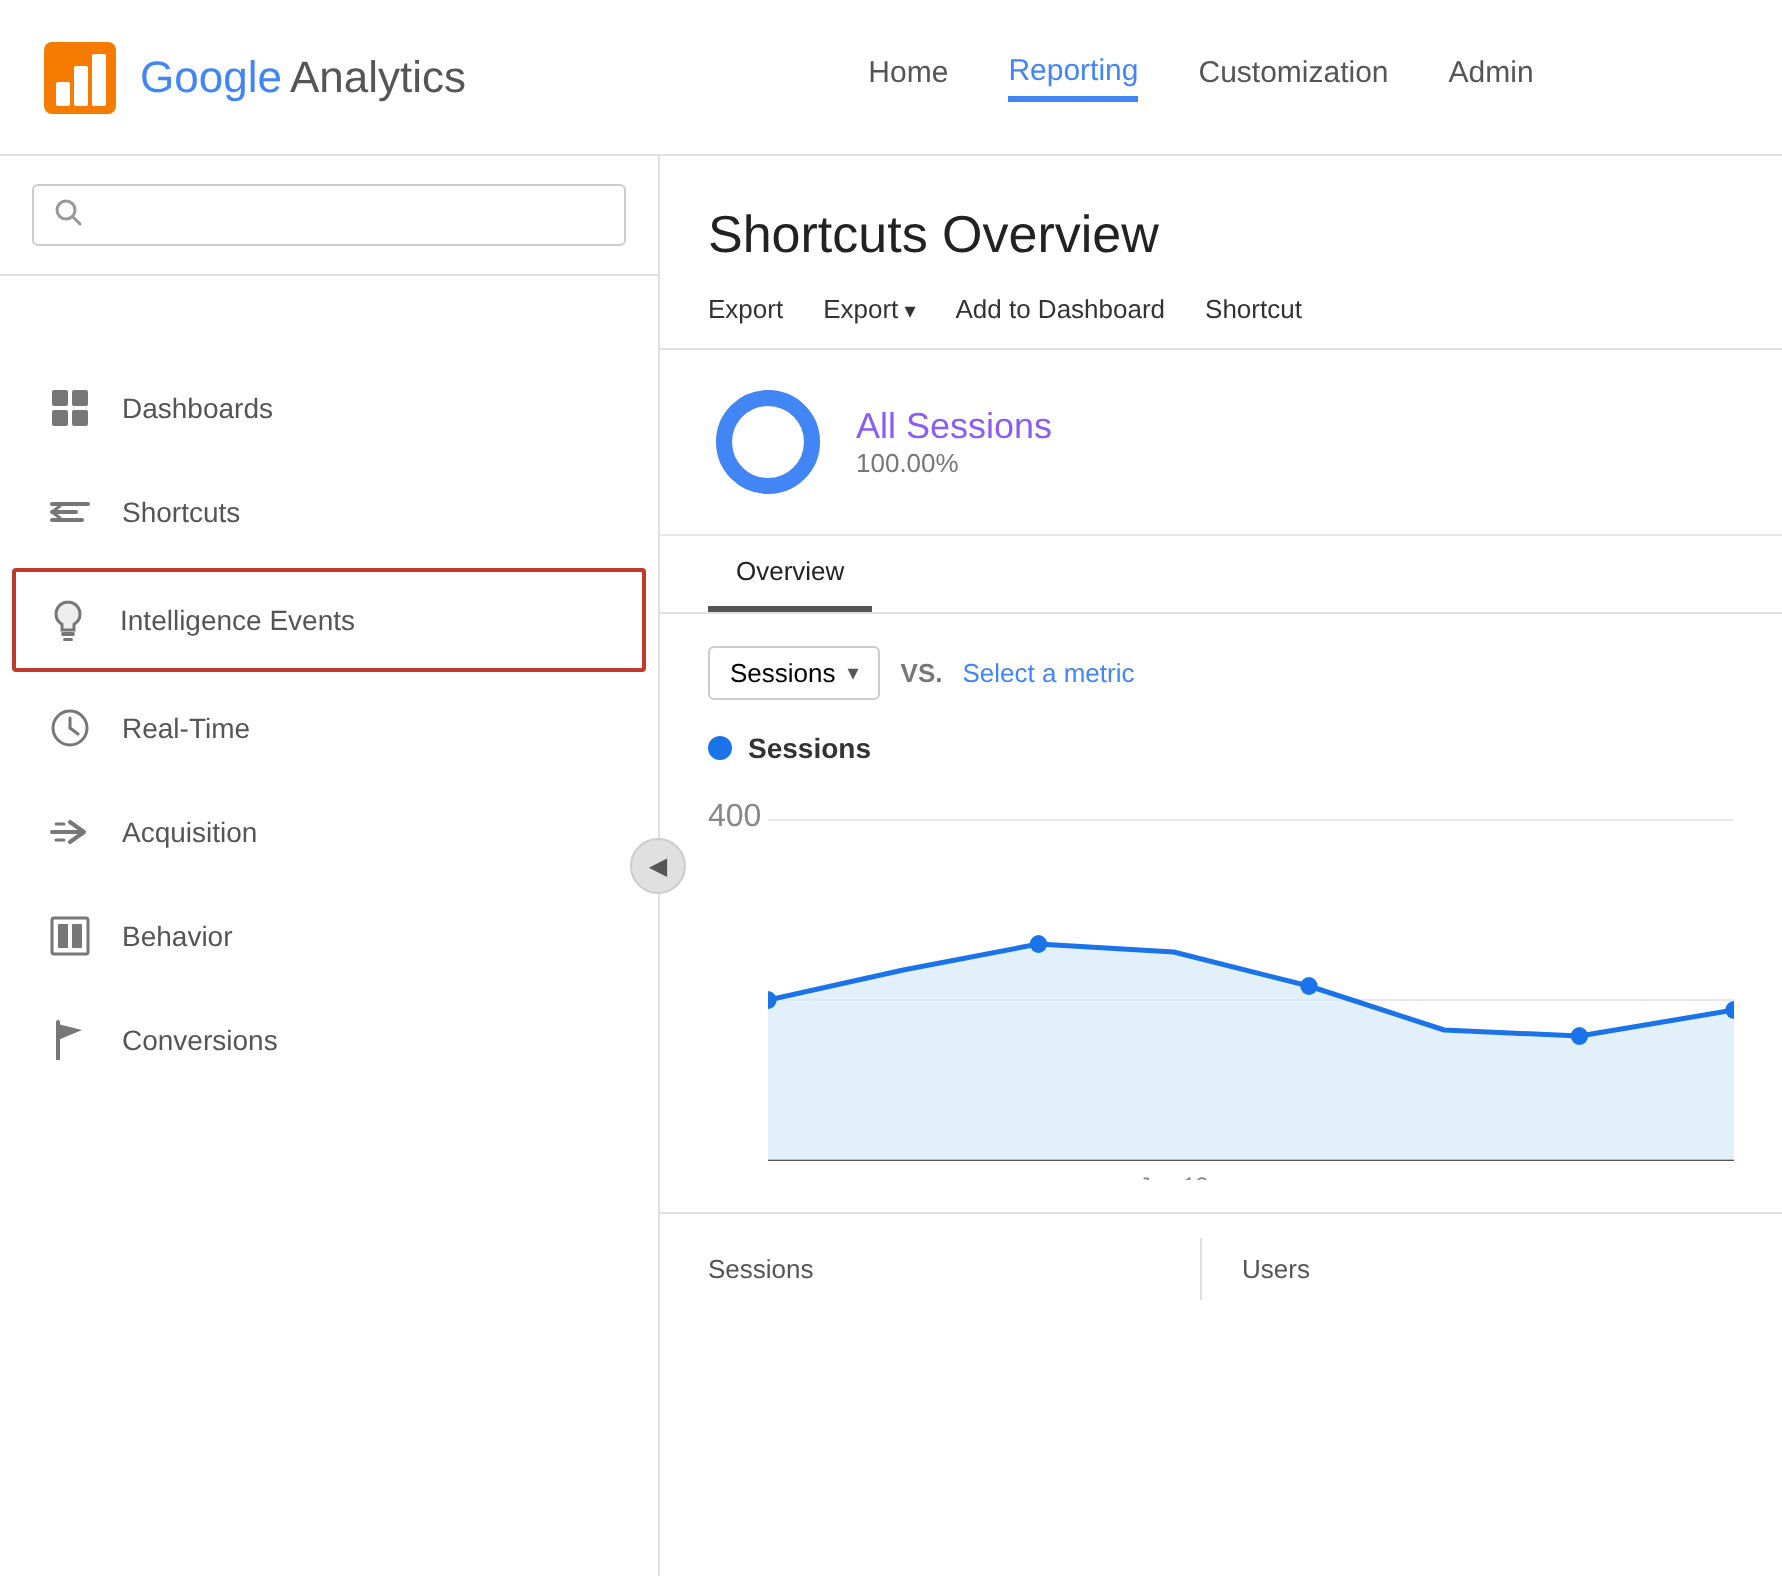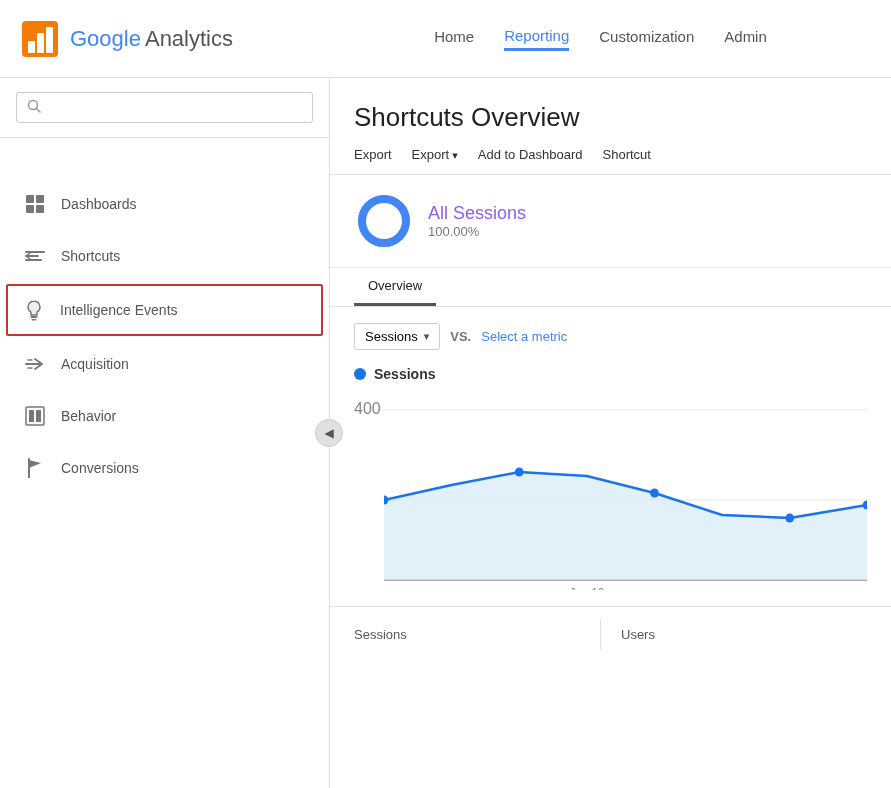--- a/index.html
+++ b/index.html
@@ -362,20 +362,30 @@
         <div class="sidebar-icon">
           <svg width="20" height="22" viewBox="0 0 20 22" fill="none">
             <path d="M10 2C6.7 2 4 4.7 4 8c0 2.2 1.2 4.1 3 5.2V16h6v-2.8c1.8-1.1 3-3 3-5.2 0-3.3-2.7-6-6-6z" stroke="#777" stroke-width="1.5" fill="#eee"></path>
             <rect x="6.5" y="17" width="7" height="2" rx="1" fill="#777"></rect>
             <rect x="7.5" y="20" width="5" height="1.5" rx="0.75" fill="#777"></rect>
           </svg>
         </div>
         <span class="item-label">Intelligence Events</span>
       </div>
 
+      <div class="sidebar-item">
+        <div class="sidebar-icon">
+          <svg width="20" height="20" viewBox="0 0 20 20" fill="none">
+            <circle cx="10" cy="10" r="8.5" stroke="#777" stroke-width="1.5"></circle>
+            <line x1="10" y1="5" x2="10" y2="10" stroke="#777" stroke-width="1.5" stroke-linecap="round"></line>
+            <line x1="10" y1="10" x2="14" y2="13" stroke="#777" stroke-width="1.5" stroke-linecap="round"></line>
+          </svg>
+        </div>
+        <span class="item-label">Real-Time</span>
+      </div>
 
 
       <div class="sidebar-item">
         <div class="sidebar-icon">
           <svg width="22" height="18" viewBox="0 0 22 18" fill="none">
             <path d="M2 9 L16 9" stroke="#777" stroke-width="2" stroke-linecap="round"></path>
             <path d="M11 4 L18 9 L11 14" stroke="#777" stroke-width="2" fill="none" stroke-linejoin="round" stroke-linecap="round"></path>
             <line x1="4" y1="5" x2="8" y2="5" stroke="#777" stroke-width="1.5" stroke-linecap="round"></line>
             <line x1="4" y1="13" x2="8" y2="13" stroke="#777" stroke-width="1.5" stroke-linecap="round"></line>
           </svg>

